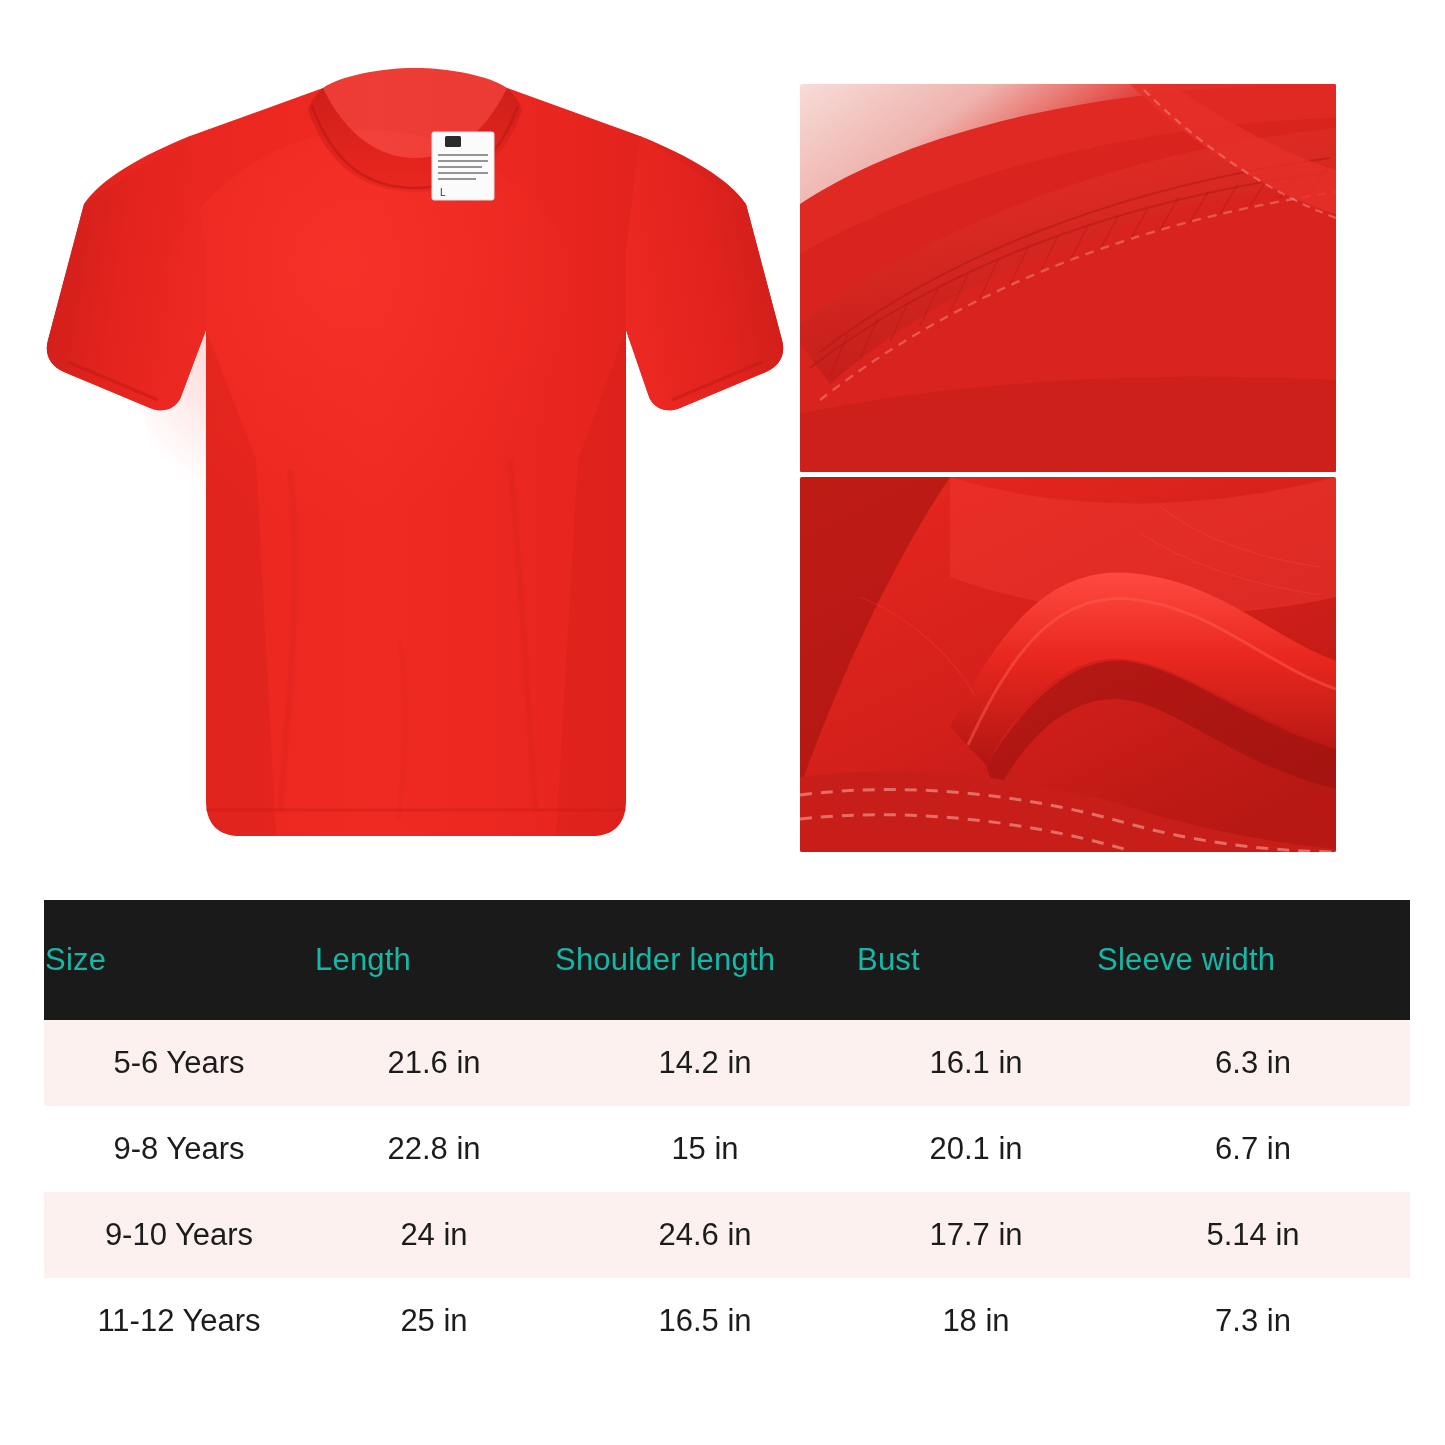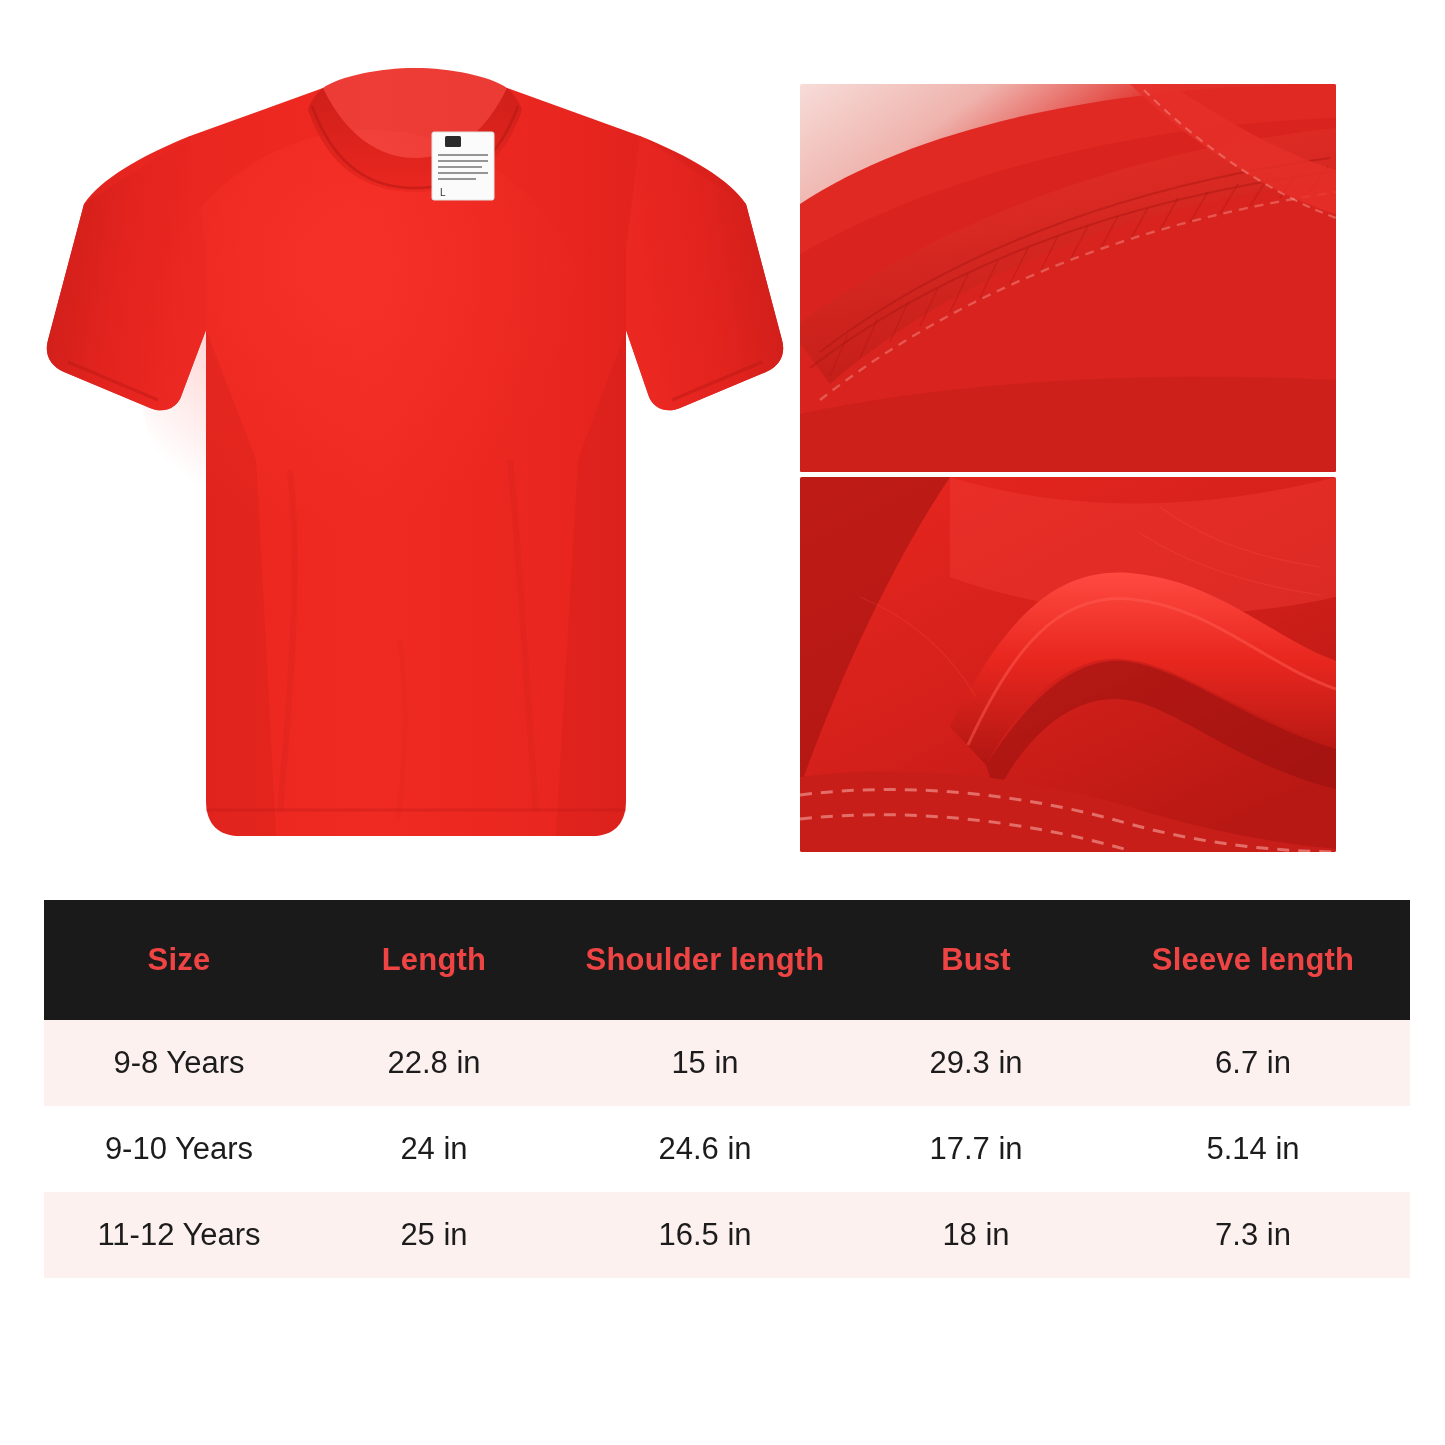--- a/index.html
+++ b/index.html
@@ -58,26 +58,26 @@
   .size-table {
     position: absolute;
     left: 44px;
     top: 900px;
     width: 1356px;
     border-collapse: collapse;
     table-layout: fixed;
   }
   .size-table thead th {
     background: #1a1a1a;
-    color: #ef4444;
+    color: #14b8a6;
     font-size: 31px;
-    font-weight: bold;
+    font-weight: normal;
     height: 118px;
     vertical-align: middle;
-    text-align: center;
+    text-align: left;
     letter-spacing: 0.2px;
   }
   .size-table tbody td {
     height: 84px;
     text-align: center;
     vertical-align: middle;
     font-size: 31px;
     color: #1c1c1c;
     font-weight: normal;
   }
@@ -290,29 +290,36 @@
   </div>
 </div>
 
 <table class="size-table">
   <thead>
     <tr>
       <th class="col-size">Size</th>
       <th class="col-length">Length</th>
       <th class="col-shoulder">Shoulder length</th>
       <th class="col-bust">Bust</th>
-      <th class="col-sleeve">Sleeve length</th>
+      <th class="col-sleeve">Sleeve width</th>
     </tr>
   </thead>
   <tbody>
+    <tr>
+      <td>5-6 Years</td>
+      <td>21.6 in</td>
+      <td>14.2 in</td>
+      <td>16.1 in</td>
+      <td>6.3 in</td>
+    </tr>
     <tr>
       <td>9-8 Years</td>
       <td>22.8 in</td>
       <td>15 in</td>
-      <td>29.3 in</td>
+      <td>20.1 in</td>
       <td>6.7 in</td>
     </tr>
     <tr>
       <td>9-10 Years</td>
       <td>24 in</td>
       <td>24.6 in</td>
       <td>17.7 in</td>
       <td>5.14 in</td>
     </tr>
     <tr>

